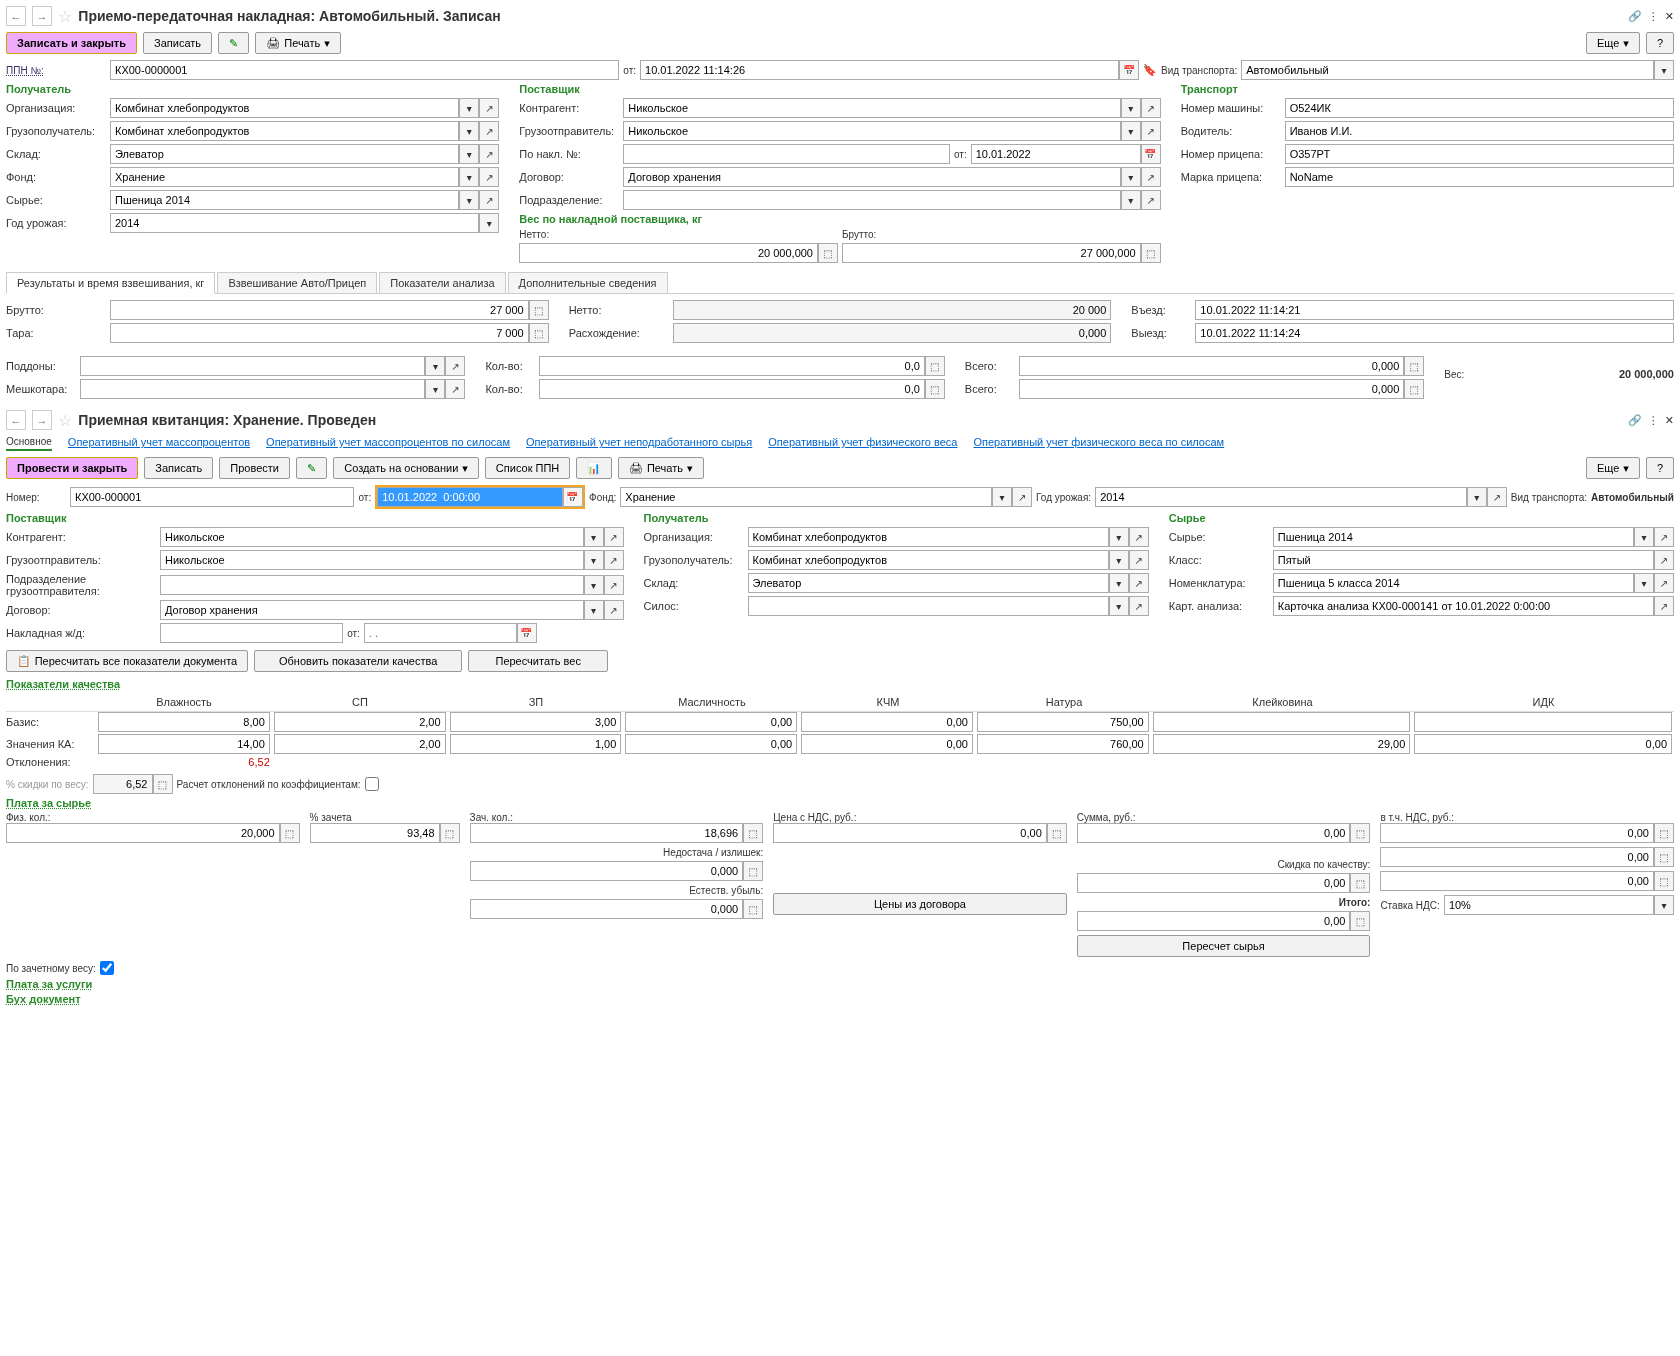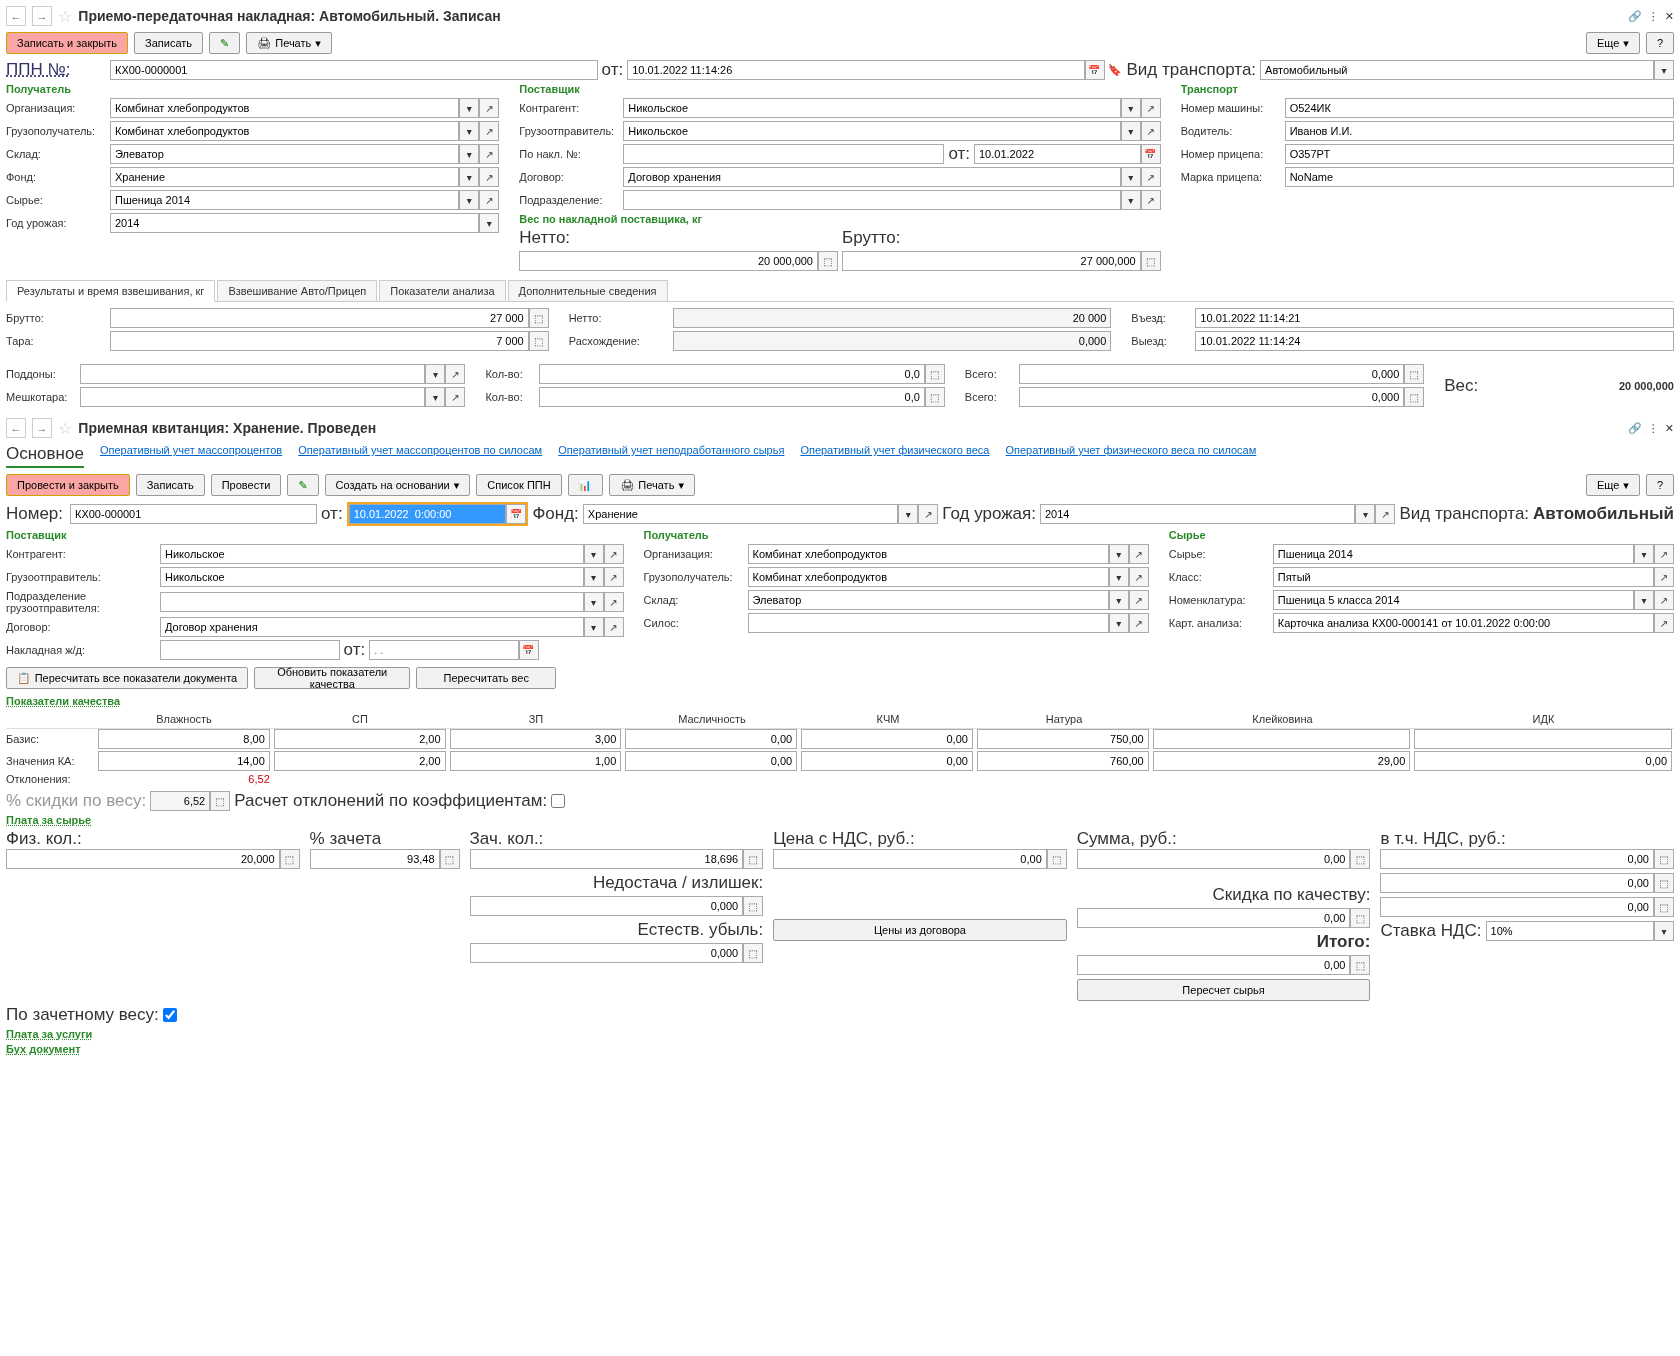--- a/index.html
+++ b/index.html
@@ -1,24 +1,24 @@
 <!DOCTYPE html>
 <html><head>
 <meta charset="utf-8">
 <style>
 * { box-sizing: border-box; margin: 0; padding: 0; }
 body { font-family: Arial, sans-serif; font-size: 11px; color: #333; background: #fff; padding: 6px; }
 .row { display: flex; align-items: center; margin-bottom: 3px; gap: 4px; }
-.label { font-size: 17px; color: #333; white-space: nowrap; }
+.label { font-size: 10px; color: #333; white-space: nowrap; }
 .label-link { color: #336; text-decoration: underline dotted; cursor: pointer; }
 .input { border: 1px solid #aaa; height: 20px; padding: 0 4px; font-size: 11px; background: #fff; flex: 1; min-width: 0; }
 .input.ro { background: #f5f5f5; }
 .input-sm { width: 20px; height: 20px; border: 1px solid #aaa; background: #f5f5f5; display: flex; align-items: center; justify-content: center; cursor: pointer; font-size: 10px; }
 .btn { border: 1px solid #999; background: #f2f2f2; height: 22px; padding: 0 10px; font-size: 11px; cursor: pointer; border-radius: 2px; display: inline-flex; align-items: center; gap: 4px; }
-.btn-yellow { background: #fca5a5; border-color: #cca300; font-weight: normal; }
+.btn-yellow { background: #f0abfc; border-color: #cca300; font-weight: bold; }
 .section-hdr { color: #2a8a2a; font-weight: bold; font-size: 11px; margin-bottom: 3px; }
 .section-hdr.link { text-decoration: underline dotted; cursor: pointer; }
 .header-bar { display: flex; align-items: center; gap: 6px; margin-bottom: 6px; }
 .nav-btn { width: 20px; height: 20px; border: 1px solid #ccc; background: #fff; display: flex; align-items: center; justify-content: center; cursor: pointer; color: #666; }
 .star { color: #ccc; font-size: 16px; cursor: pointer; }
 .title { font-weight: bold; font-size: 14px; flex: 1; }
 .toolbar { display: flex; align-items: center; gap: 6px; margin-bottom: 6px; flex-wrap: wrap; }
 .tabs { display: flex; border-bottom: 1px solid #ccc; margin: 6px 0; }
 .tab { padding: 4px 10px; border: 1px solid #ccc; border-bottom: none; background: #f5f5f5; cursor: pointer; margin-right: 2px; font-size: 11px; }
 .tab.active { background: #fff; border-bottom: 1px solid #fff; margin-bottom: -1px; }
@@ -524,21 +524,21 @@
         </div>
       </div>
   </div>
 </div>
 
 <div class="toolbar" style="margin-top:4px">
   <button class="btn">
       <span>📋</span> 
       <span>Пересчитать все показатели документа</span>
     </button>
-  <button class="btn" style="width:156px;justify-content:center">Обновить показатели качества</button>
+  <button class="btn" style="width:208px;justify-content:center">Обновить показатели качества</button>
   <button class="btn" style="width:140px;justify-content:center">Пересчитать вес</button>
 </div>
 
 <div class="section-hdr link">Показатели качества</div>
 
 <div class="quality-table">
   <div class="hdr">
     <div style="flex:0 0 90px"></div>
     <div>Влажность</div>
     <div>СП</div>

